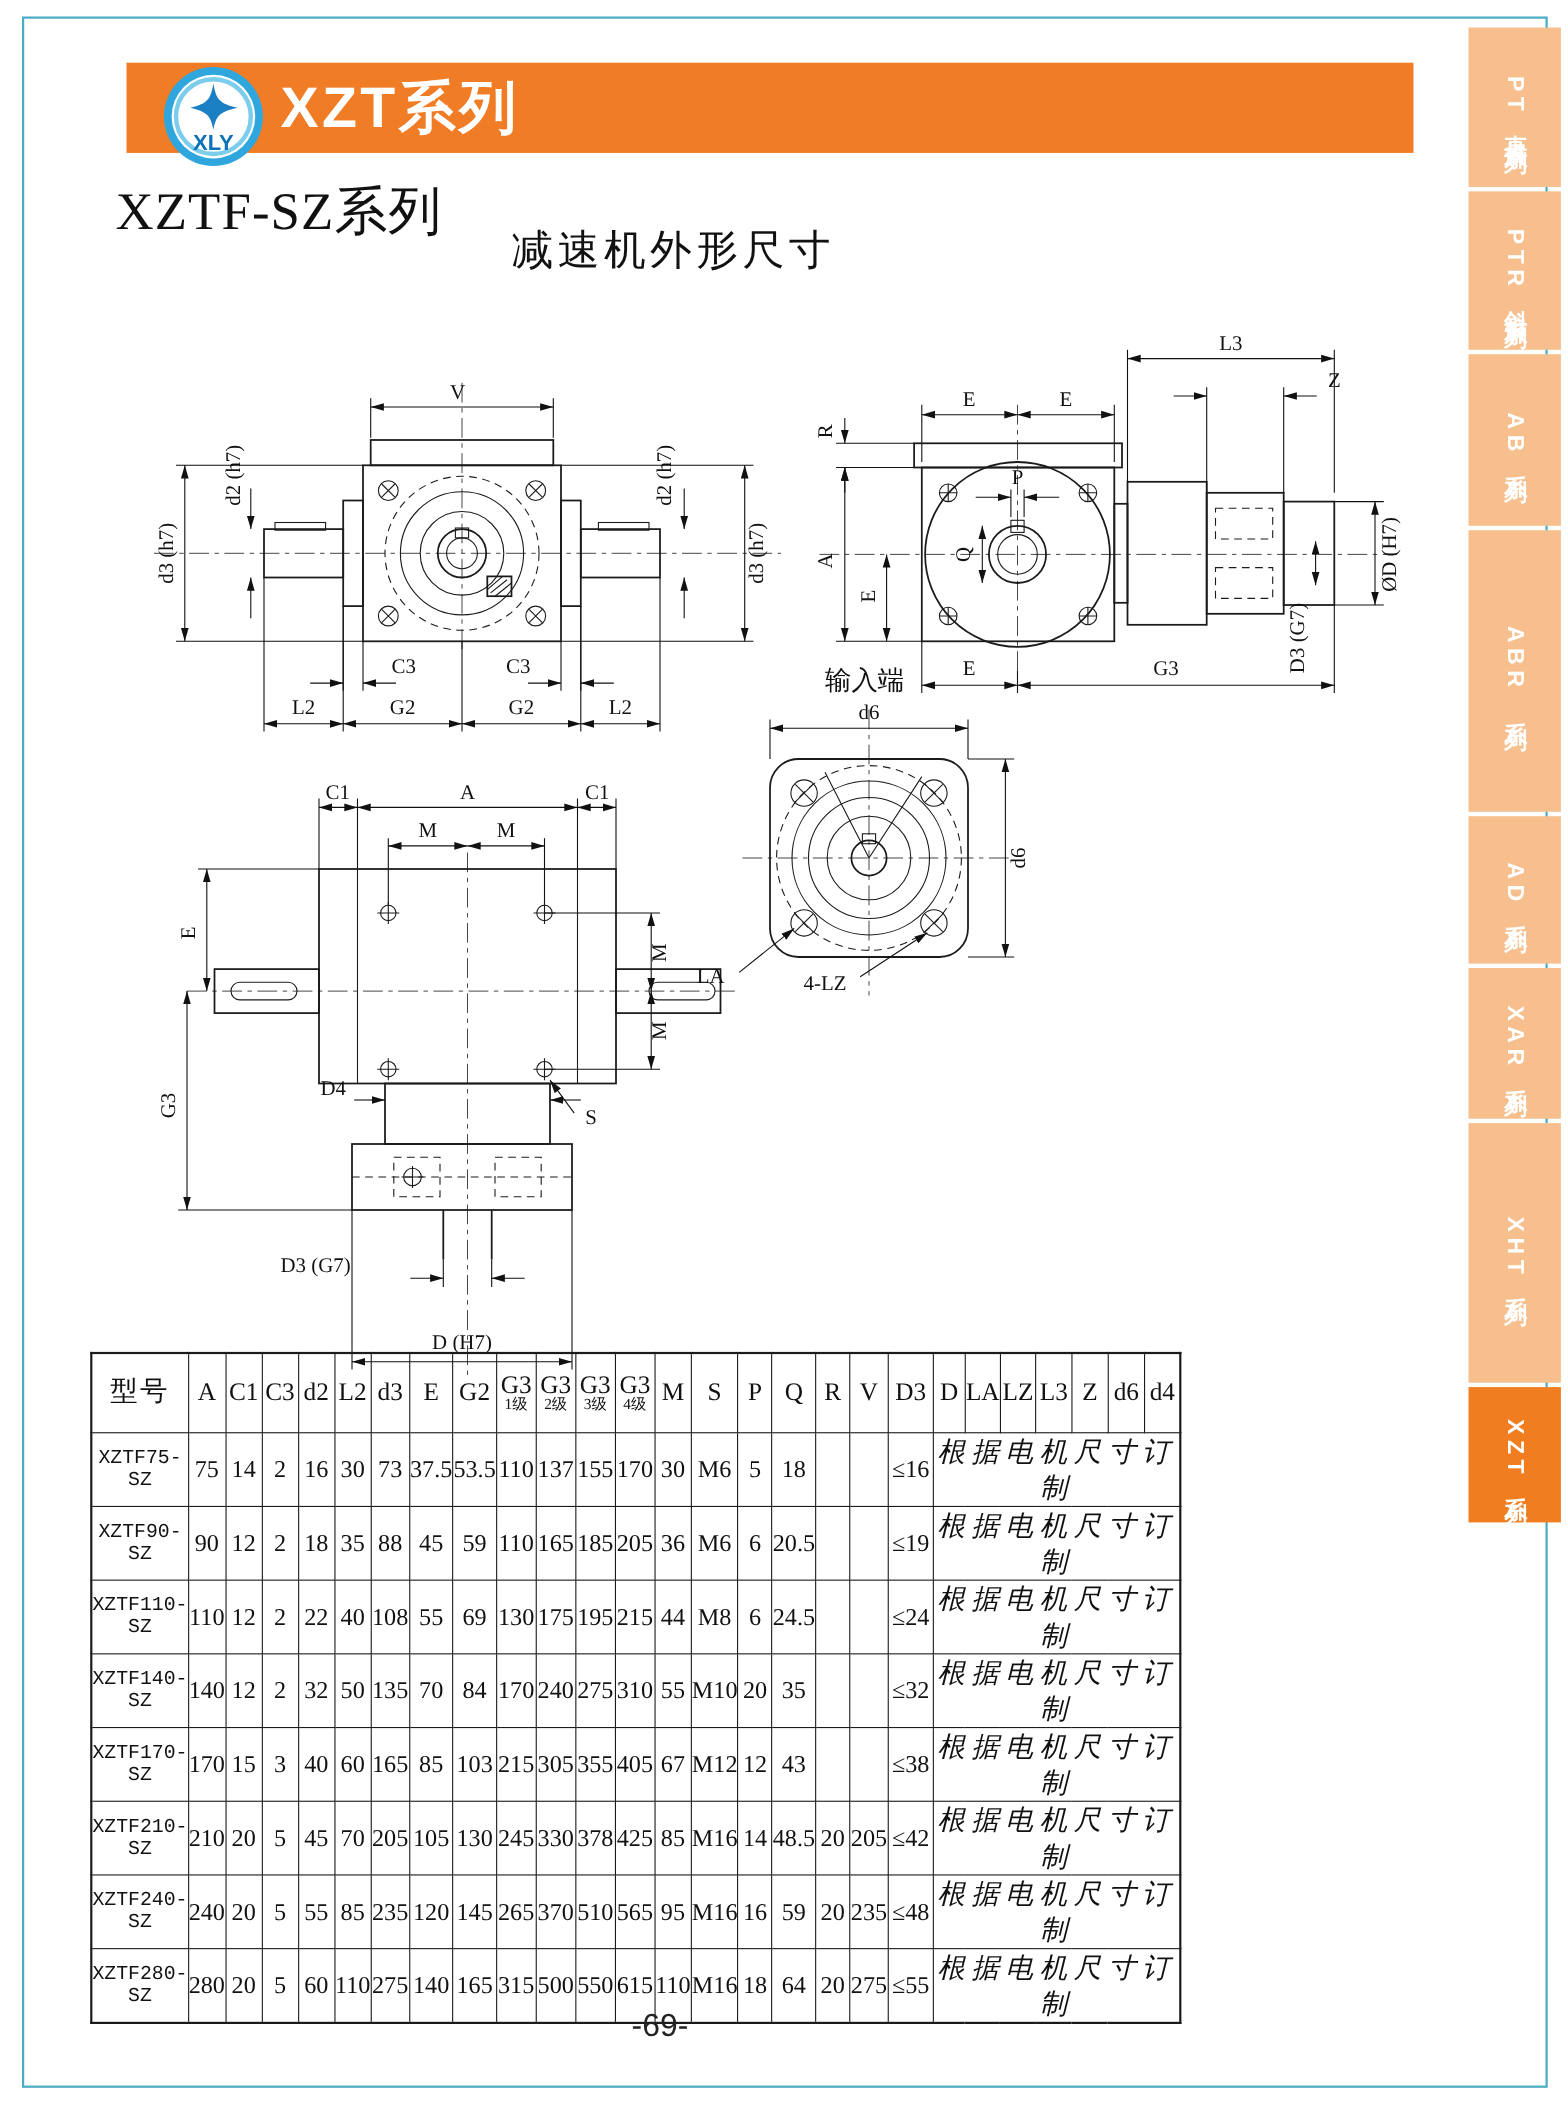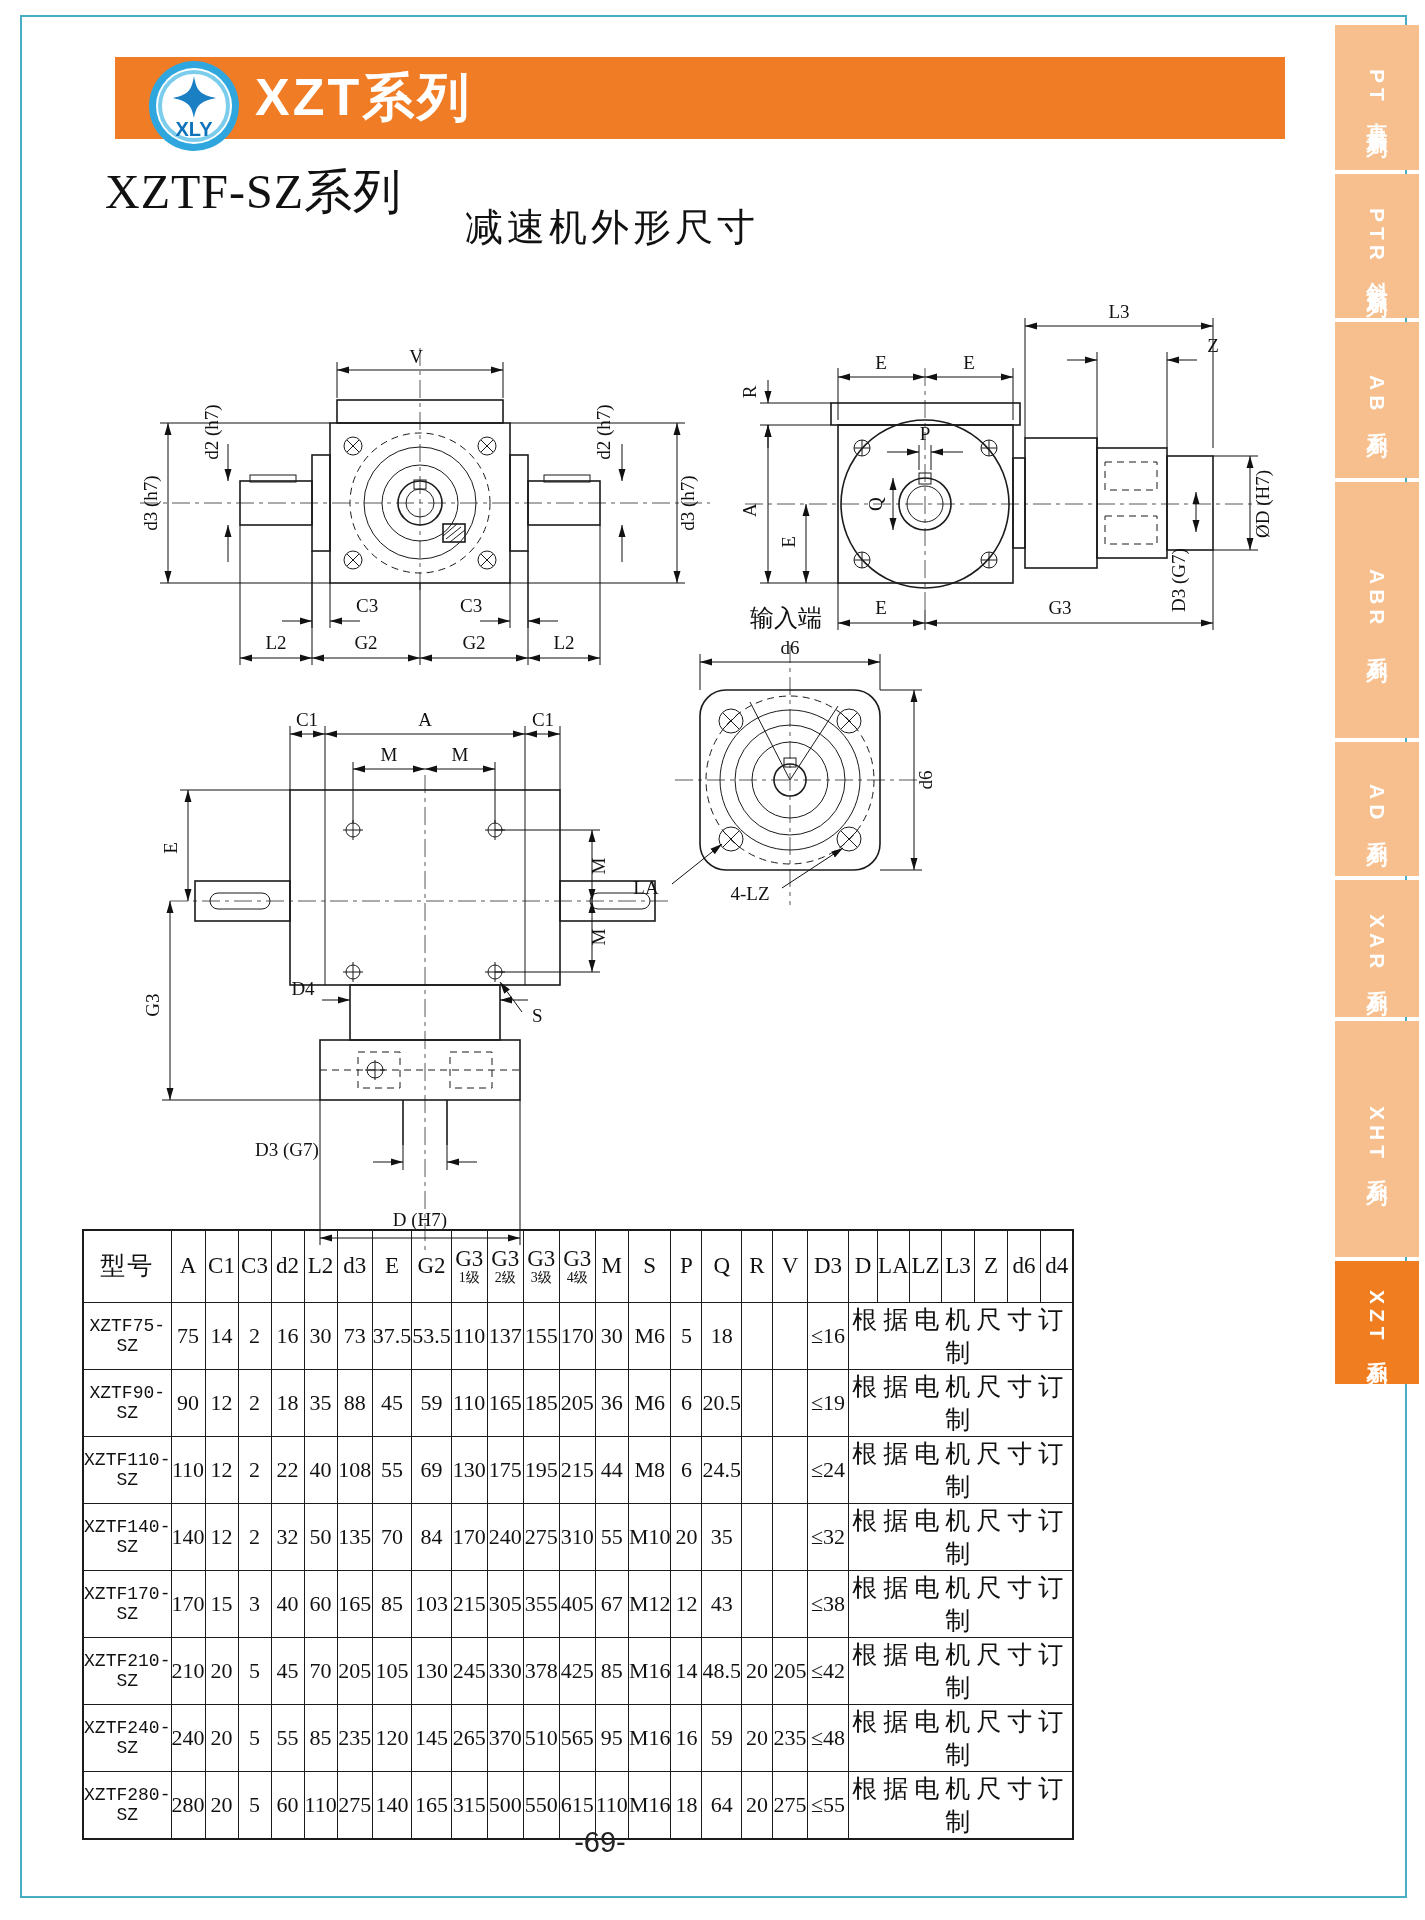--- a/index.html
+++ b/index.html
@@ -41,21 +41,21 @@
   #spec-table td,#spec-table th{border:1px solid #1b1b1b;text-align:center;
     vertical-align:middle;padding:0;font-weight:normal;overflow:hidden;}
   #spec-table{border:2px solid #1b1b1b;}
   #spec-table thead tr{height:72px;}
   #spec-table tbody tr{height:58px;}
   th .t{font-size:23px;line-height:1.05;}
   th .sub{font-size:14px;line-height:1;}
   th.model-h .t{font-size:25px;letter-spacing:2px;}
   td.model{font-size:18px;font-family:Liberation Mono, monospace;}
   td.val{font-size:22px;}
-  td.note{font-size:25px;letter-spacing:6px;}
+  td.note{font-size:25px;letter-spacing:6px;font-style:italic;}
   
   #page-num{left:530px;top:1826px;width:140px;text-align:center;
     font-family:"Liberation Sans",sans-serif;font-size:29px;color:#222;}
 </style>
 </head>
 <body>
 
 <div id="frame" class="abs"></div>
 
 <div id="banner" class="abs"></div>

